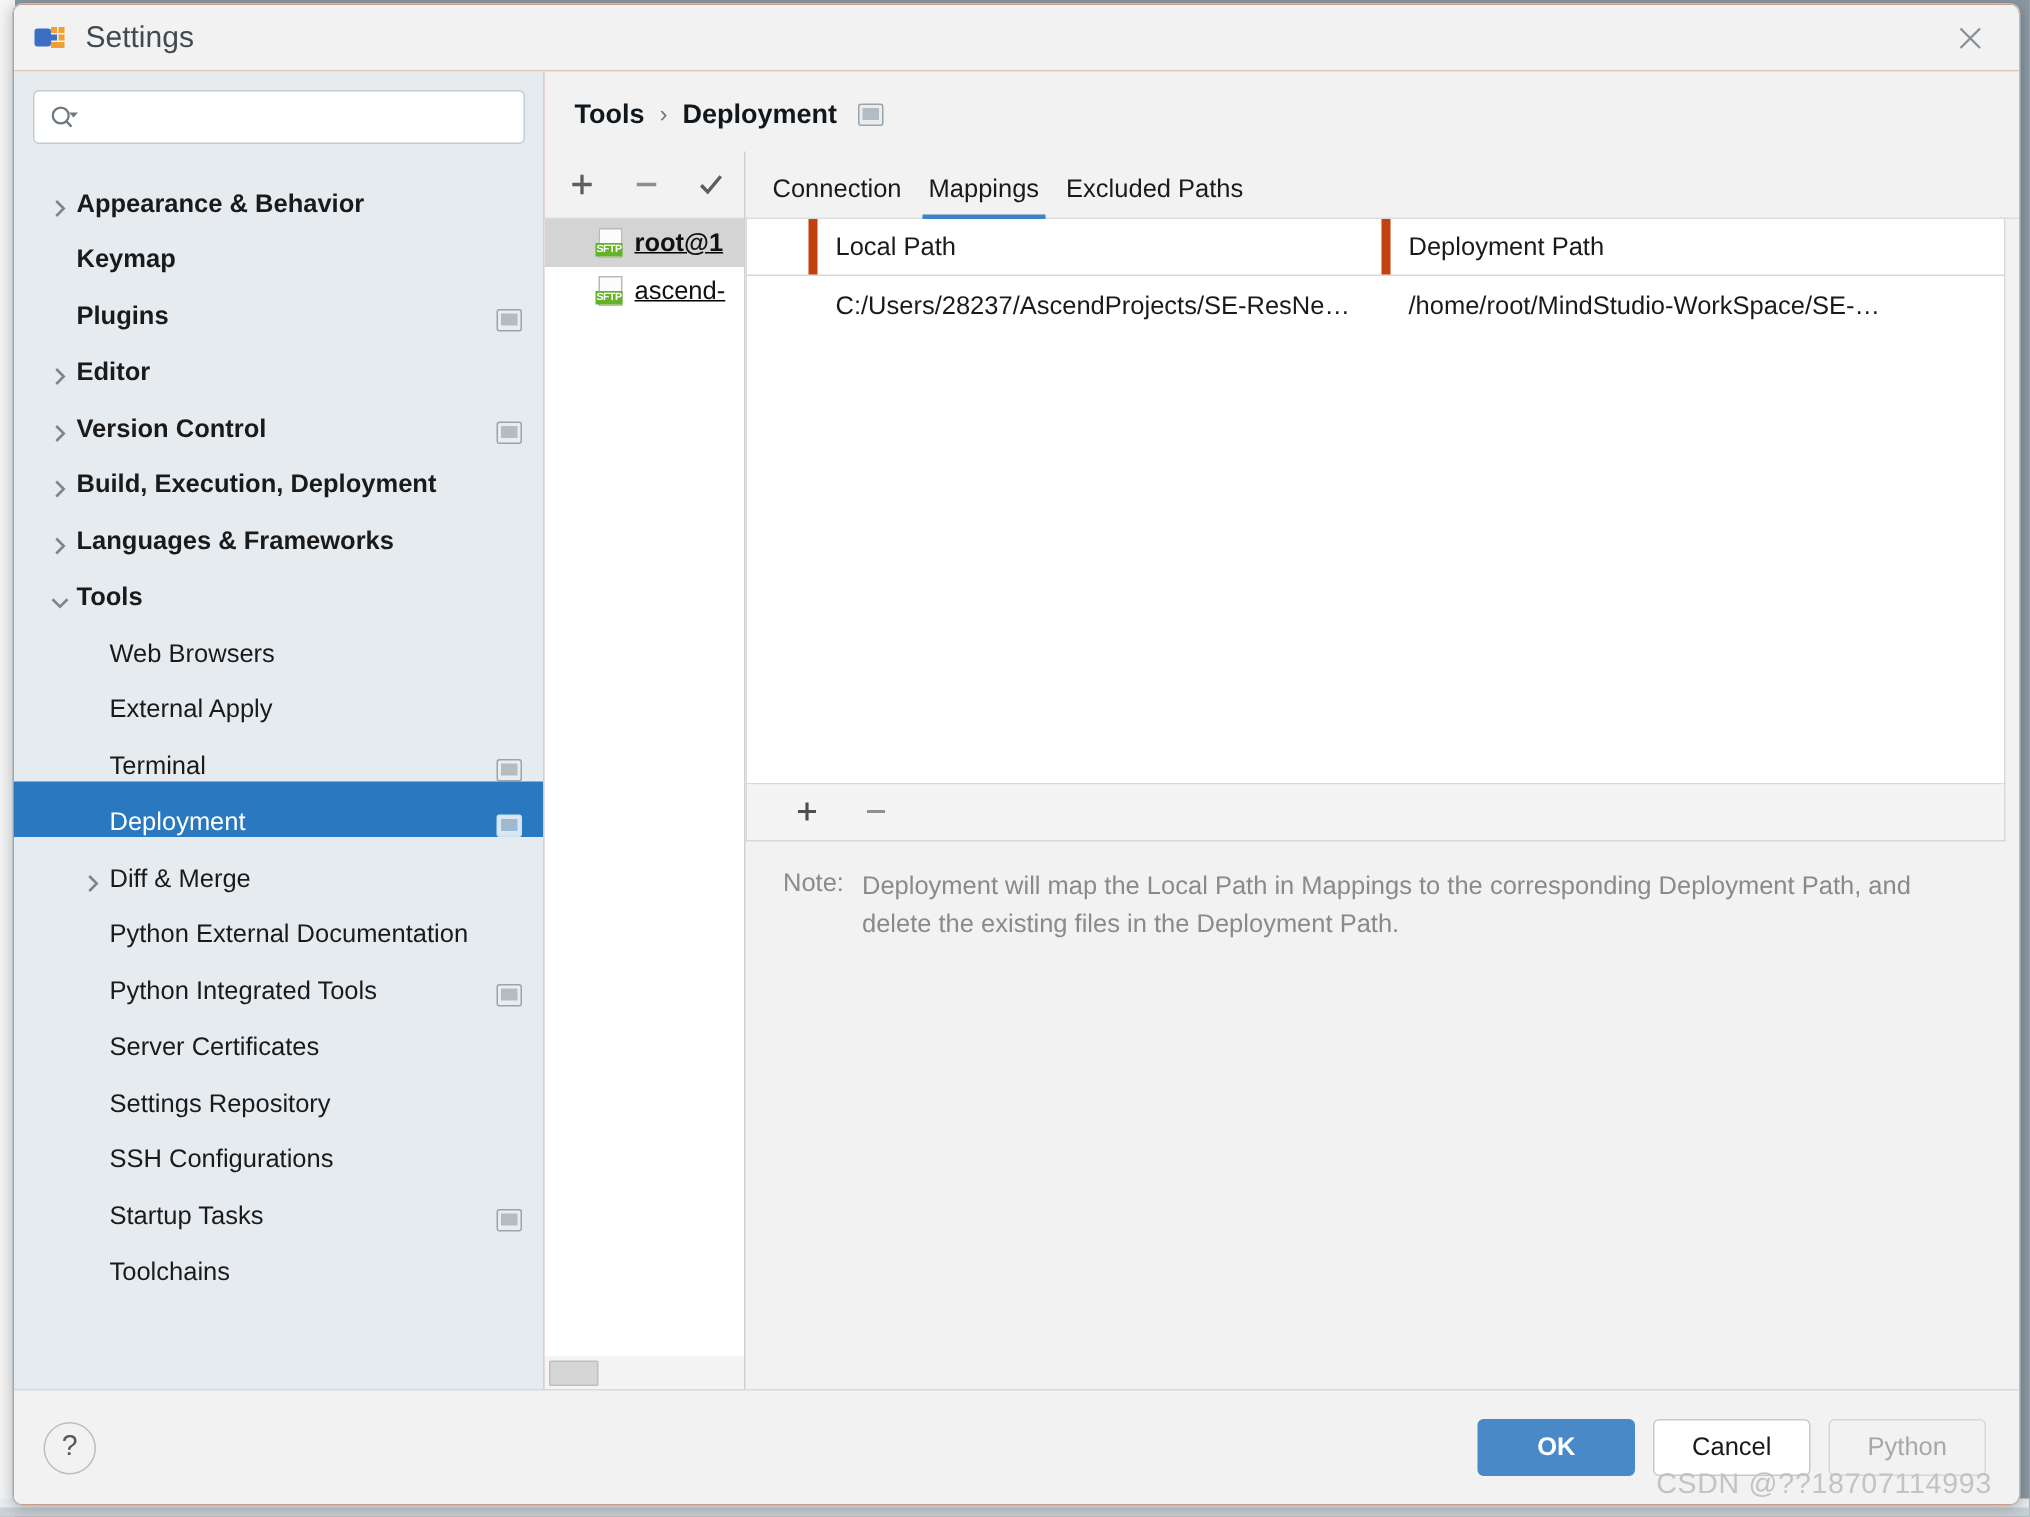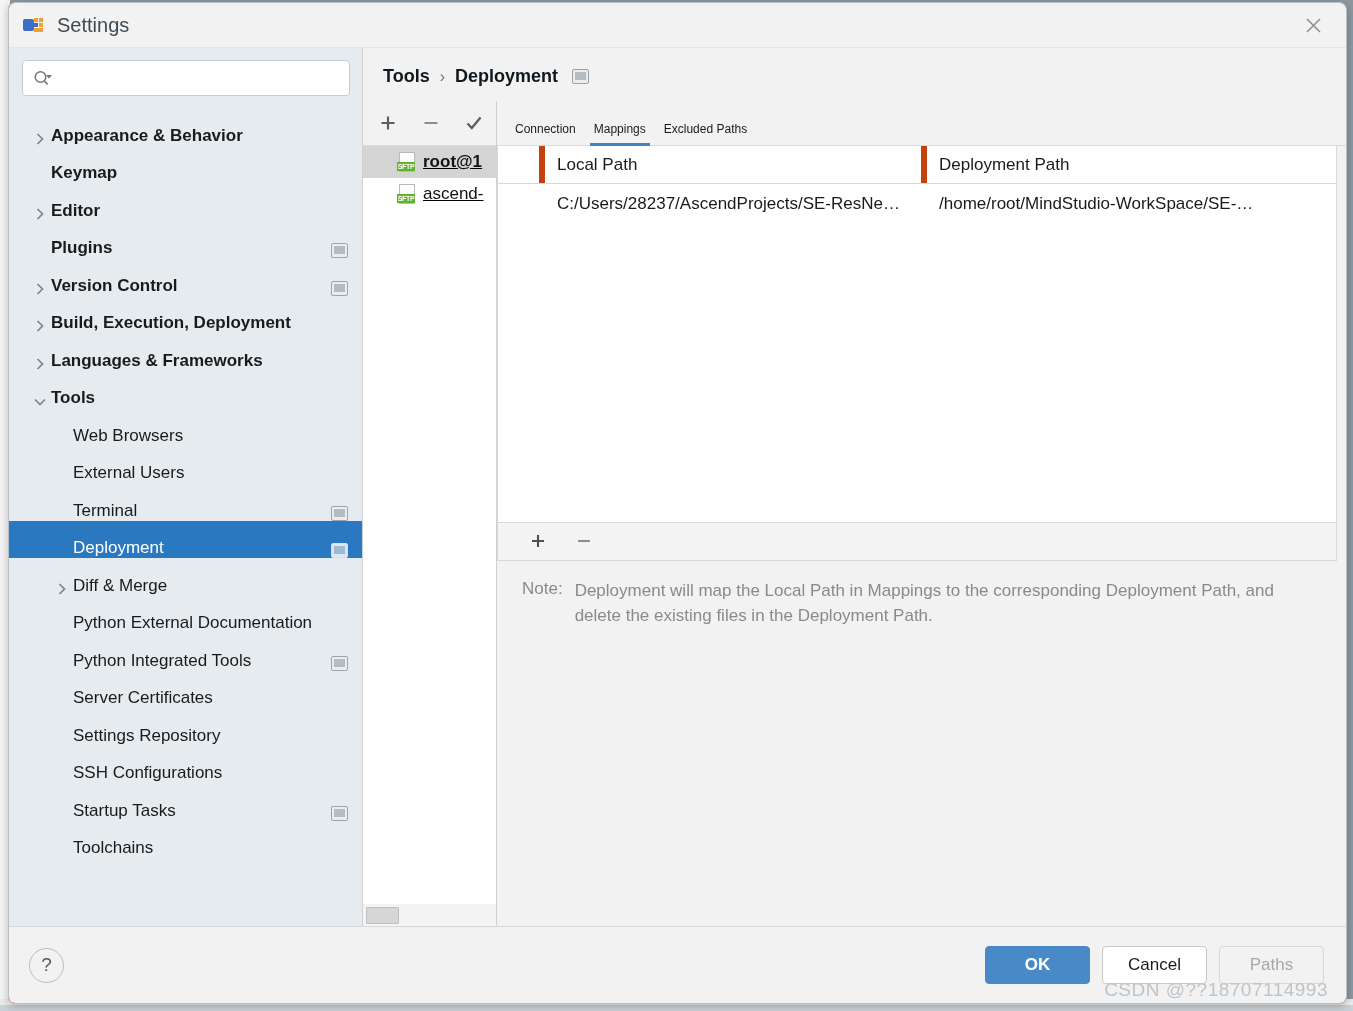--- a/index.html
+++ b/index.html
@@ -326,21 +326,21 @@
     height: 44px;
     display: flex;
     align-items: flex-end;
     padding-left: 9px;
     gap: 0;
     flex: 0 0 auto;
     border-bottom: 1px solid #dcdcdc;
   }
   .tab {
     padding: 0 9px 9px 9px;
-    font-size: 12px;
+    font-size: 17px;
     color: #1a1a1a;
     cursor: pointer;
     position: relative;
   }
   .tab.active::after {
     content: "";
     position: absolute;
     left: 5px; right: 5px; bottom: -1px;
     height: 3px;
     background: #3c82c4;
@@ -545,31 +545,31 @@
                   <path d="M3.5 2 L8.5 7 L3.5 12" stroke="#7b858c" stroke-width="1.7" fill="none"></path>
                 </svg>
               </span>
               <span class="label">Appearance &amp; Behavior</span>
             </div>
             <div class="tree-row lvl0">
               <span class="arrow noarrow"></span>
               <span class="label">Keymap</span>
             </div>
             <div class="tree-row lvl0">
+              <span class="arrow noarrow"></span>
+              <span class="label">Plugins</span>
+              <span class="badge"></span>
+            </div>
+            <div class="tree-row lvl0">
               <span class="arrow">
                 <svg width="12" height="14" viewBox="0 0 12 14">
                   <path d="M3.5 2 L8.5 7 L3.5 12" stroke="#7b858c" stroke-width="1.7" fill="none"></path>
                 </svg>
               </span>
               <span class="label">Editor</span>
-            </div>
-            <div class="tree-row lvl0">
-              <span class="arrow noarrow"></span>
-              <span class="label">Plugins</span>
-              <span class="badge"></span>
             </div>
             <div class="tree-row lvl0">
               <span class="arrow">
                 <svg width="12" height="14" viewBox="0 0 12 14">
                   <path d="M3.5 2 L8.5 7 L3.5 12" stroke="#7b858c" stroke-width="1.7" fill="none"></path>
                 </svg>
               </span>
               <span class="label">Version Control</span>
               <span class="badge"></span>
             </div>
@@ -596,21 +596,21 @@
                 </svg>
               </span>
               <span class="label">Tools</span>
             </div>
             <div class="tree-row lvl1">
               <span class="arrow noarrow"></span>
               <span class="label">Web Browsers</span>
             </div>
             <div class="tree-row lvl1">
               <span class="arrow noarrow"></span>
-              <span class="label">External Users</span>
+              <span class="label">External Apply</span>
             </div>
             <div class="tree-row lvl1">
               <span class="arrow noarrow"></span>
               <span class="label">Terminal</span>
               <span class="badge"></span>
             </div>
             <div class="tree-row lvl1 selected">
               <span class="arrow noarrow"></span>
               <span class="label">Deployment</span>
               <span class="badge"></span>
@@ -752,18 +752,18 @@
 
         </div>
       </div>
     </div>
 
     <div class="footer">
       <div class="help-btn">?</div>
       <div class="footer-spacer"></div>
       <div class="btn primary">OK</div>
       <div class="btn normal">Cancel</div>
-      <div class="btn disabled">Paths</div>
+      <div class="btn disabled">Python</div>
       <div class="watermark">CSDN @??18707114993</div>
     </div>
 
   </div>
 </div>
 
 </body></html>

